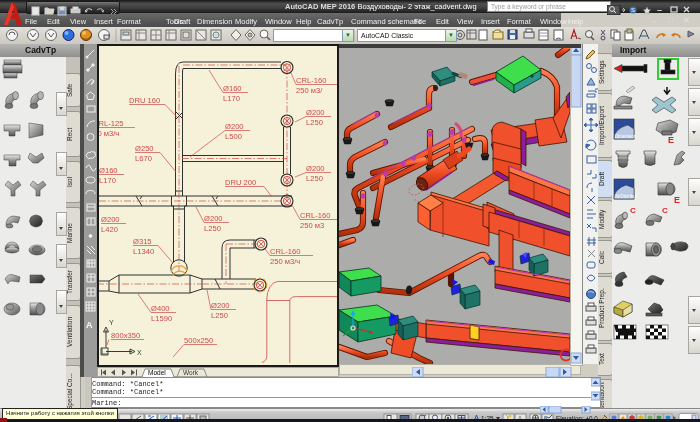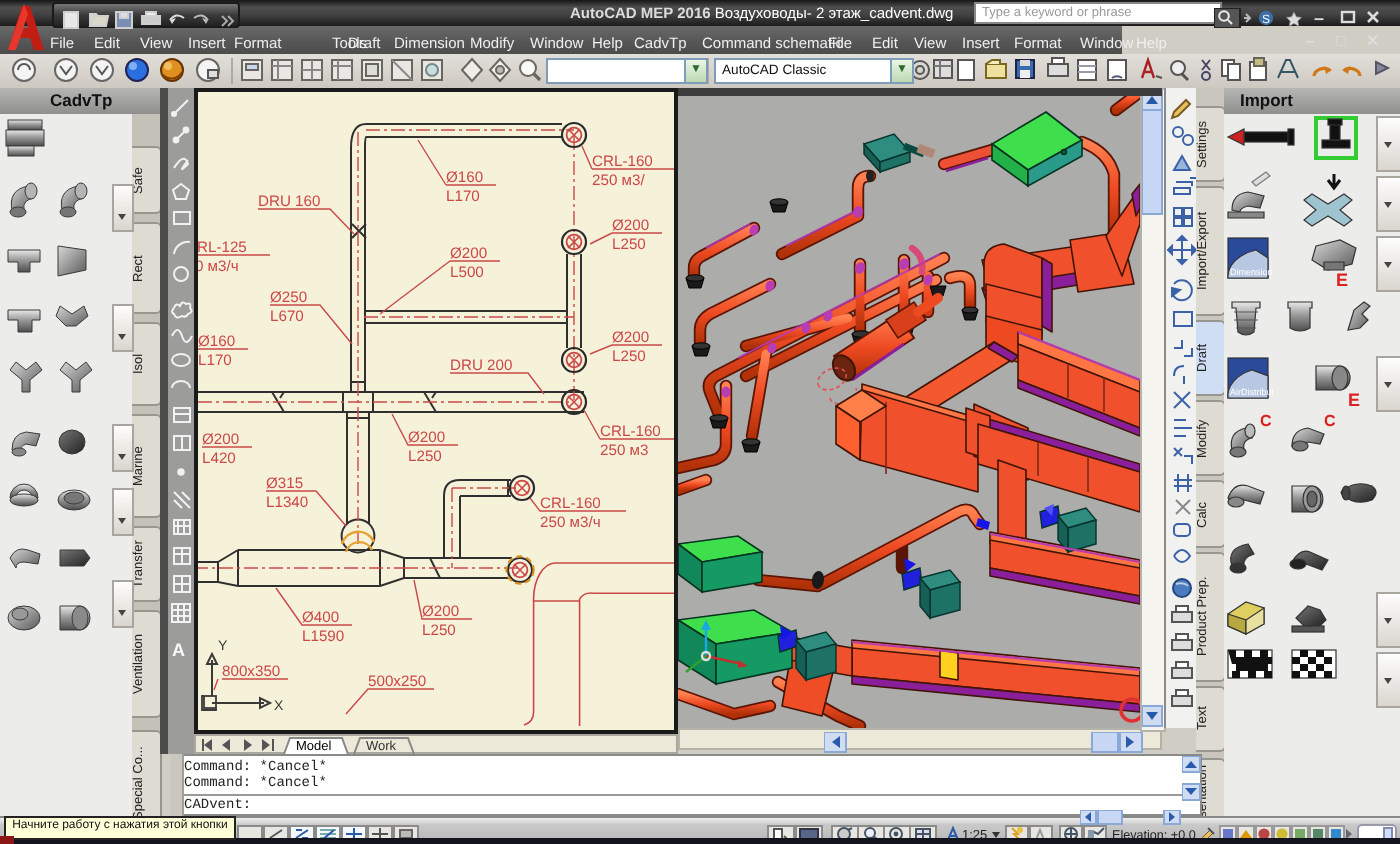--- a/index.html
+++ b/index.html
@@ -853,21 +853,21 @@
   <div class="rdrop abs" style="top:88px;"></div>
   <div class="rdrop abs" style="top:118px;"></div>
   <div class="rdrop abs" style="top:178px;"></div>
   <div class="rdrop abs" style="top:296px;"></div>
   <div class="rdrop abs" style="top:326px;"></div>
 
   <div class="abs" id="cmdwin">
     <div style="position:absolute;left:6px;top:2px;">Command: *Cancel*</div>
     <div style="position:absolute;left:6px;top:10px;">Command: *Cancel*</div>
     <div style="position:absolute;left:0px;top:19px;width:506px;border-top:1px solid #999;"></div>
-    <div style="position:absolute;left:6px;top:21px;">CADvent:</div>
+    <div style="position:absolute;left:6px;top:21px;">Marine:</div>
   </div>
   <div class="abs" id="cmdgrip"></div>
 
   <div class="abs" id="statusbar">
     <svg width="700" height="10">
       <g>
         <rect x="119" y="1" width="12" height="8" fill="#e8e6e1" stroke="#8b8b89"></rect>
         <rect x="132" y="1" width="12" height="8" fill="#e8e6e1" stroke="#8b8b89"></rect>
           <path d="M135,7 l6,-4" stroke="#555"></path>
         <rect x="145" y="1" width="12" height="8" fill="#f4f8ff" stroke="#8b8b89"></rect>

